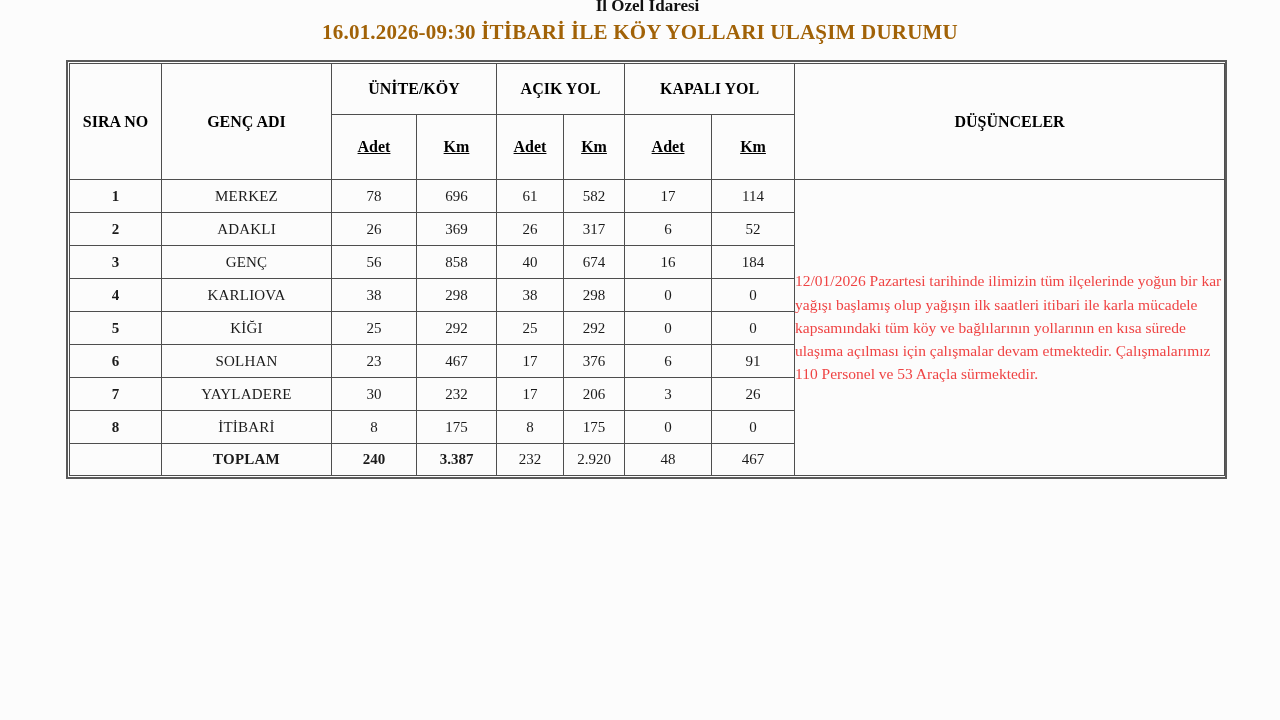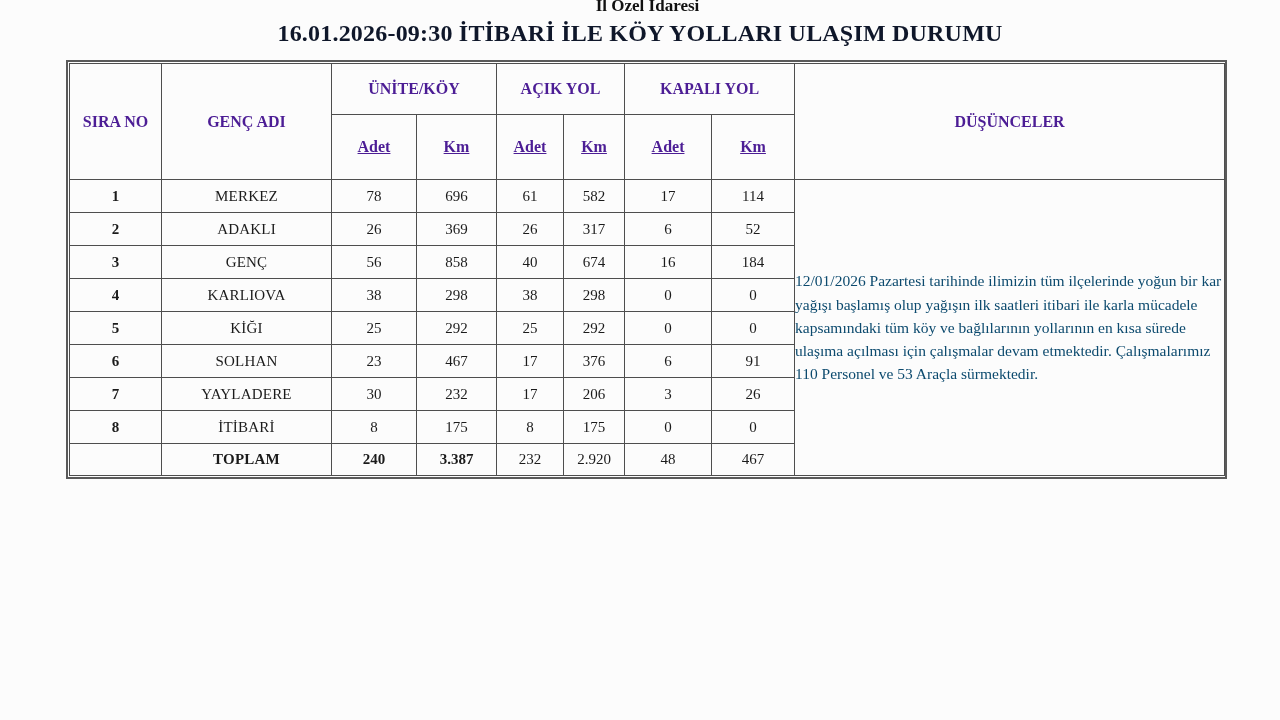--- a/index.html
+++ b/index.html
@@ -25,22 +25,22 @@
     font-size: 17px;
     color: #111;
   }
   .title2 {
     position: absolute;
     top: 20px;
     left: 40px;
     width: 1200px;
     text-align: center;
     font-weight: bold;
-    font-size: 24px;
-    color: #0f172a;
+    font-size: 21px;
+    color: #a16207;
     letter-spacing: 0.2px;
   }
   .table-wrap {
     position: absolute;
     top: 60px;
     left: 66px;
     width: 1161px;
     border: 2px solid #5a5a5a;
     padding: 1px;
     box-sizing: border-box;
@@ -54,40 +54,40 @@
   table.roads td {
     border: 1px solid #4e4e4e;
     padding: 0;
     overflow: hidden;
     background: transparent;
   }
   table.roads th {
     font-size: 16px;
     font-weight: bold;
     text-align: center;
-    color: #4c1d95;
+    color: #000000;
   }
   .hrow1 th { height: 50px; }
   .hrow2 th { height: 64px; text-decoration: underline; }
   tbody td { height: 32px; font-size: 15px; text-align: center; vertical-align: middle; }
   tbody tr.toplam-row td { height: 31px; }
   td.ilce {
     text-align: center;
     padding-left: 8px;
     letter-spacing: 0.2px;
   }
   td.sira { font-weight: bold; }
   td.bold { font-weight: bold; }
   td.remarks {
     vertical-align: middle;
     text-align: left;
     padding: 4px 8px 4px 7px;
     font-size: 15.5px;
     line-height: 1.5;
-    color: #0c4a6e;
+    color: #ef4444;
   }
 </style>
 </head>
 <body>
 
 <div class="title1">İl Özel İdaresi</div>
 <div class="title2">16.01.2026-09:30 İTİBARİ İLE KÖY YOLLARI ULAŞIM DURUMU</div>
 
 <div class="table-wrap">
   <table class="roads">

